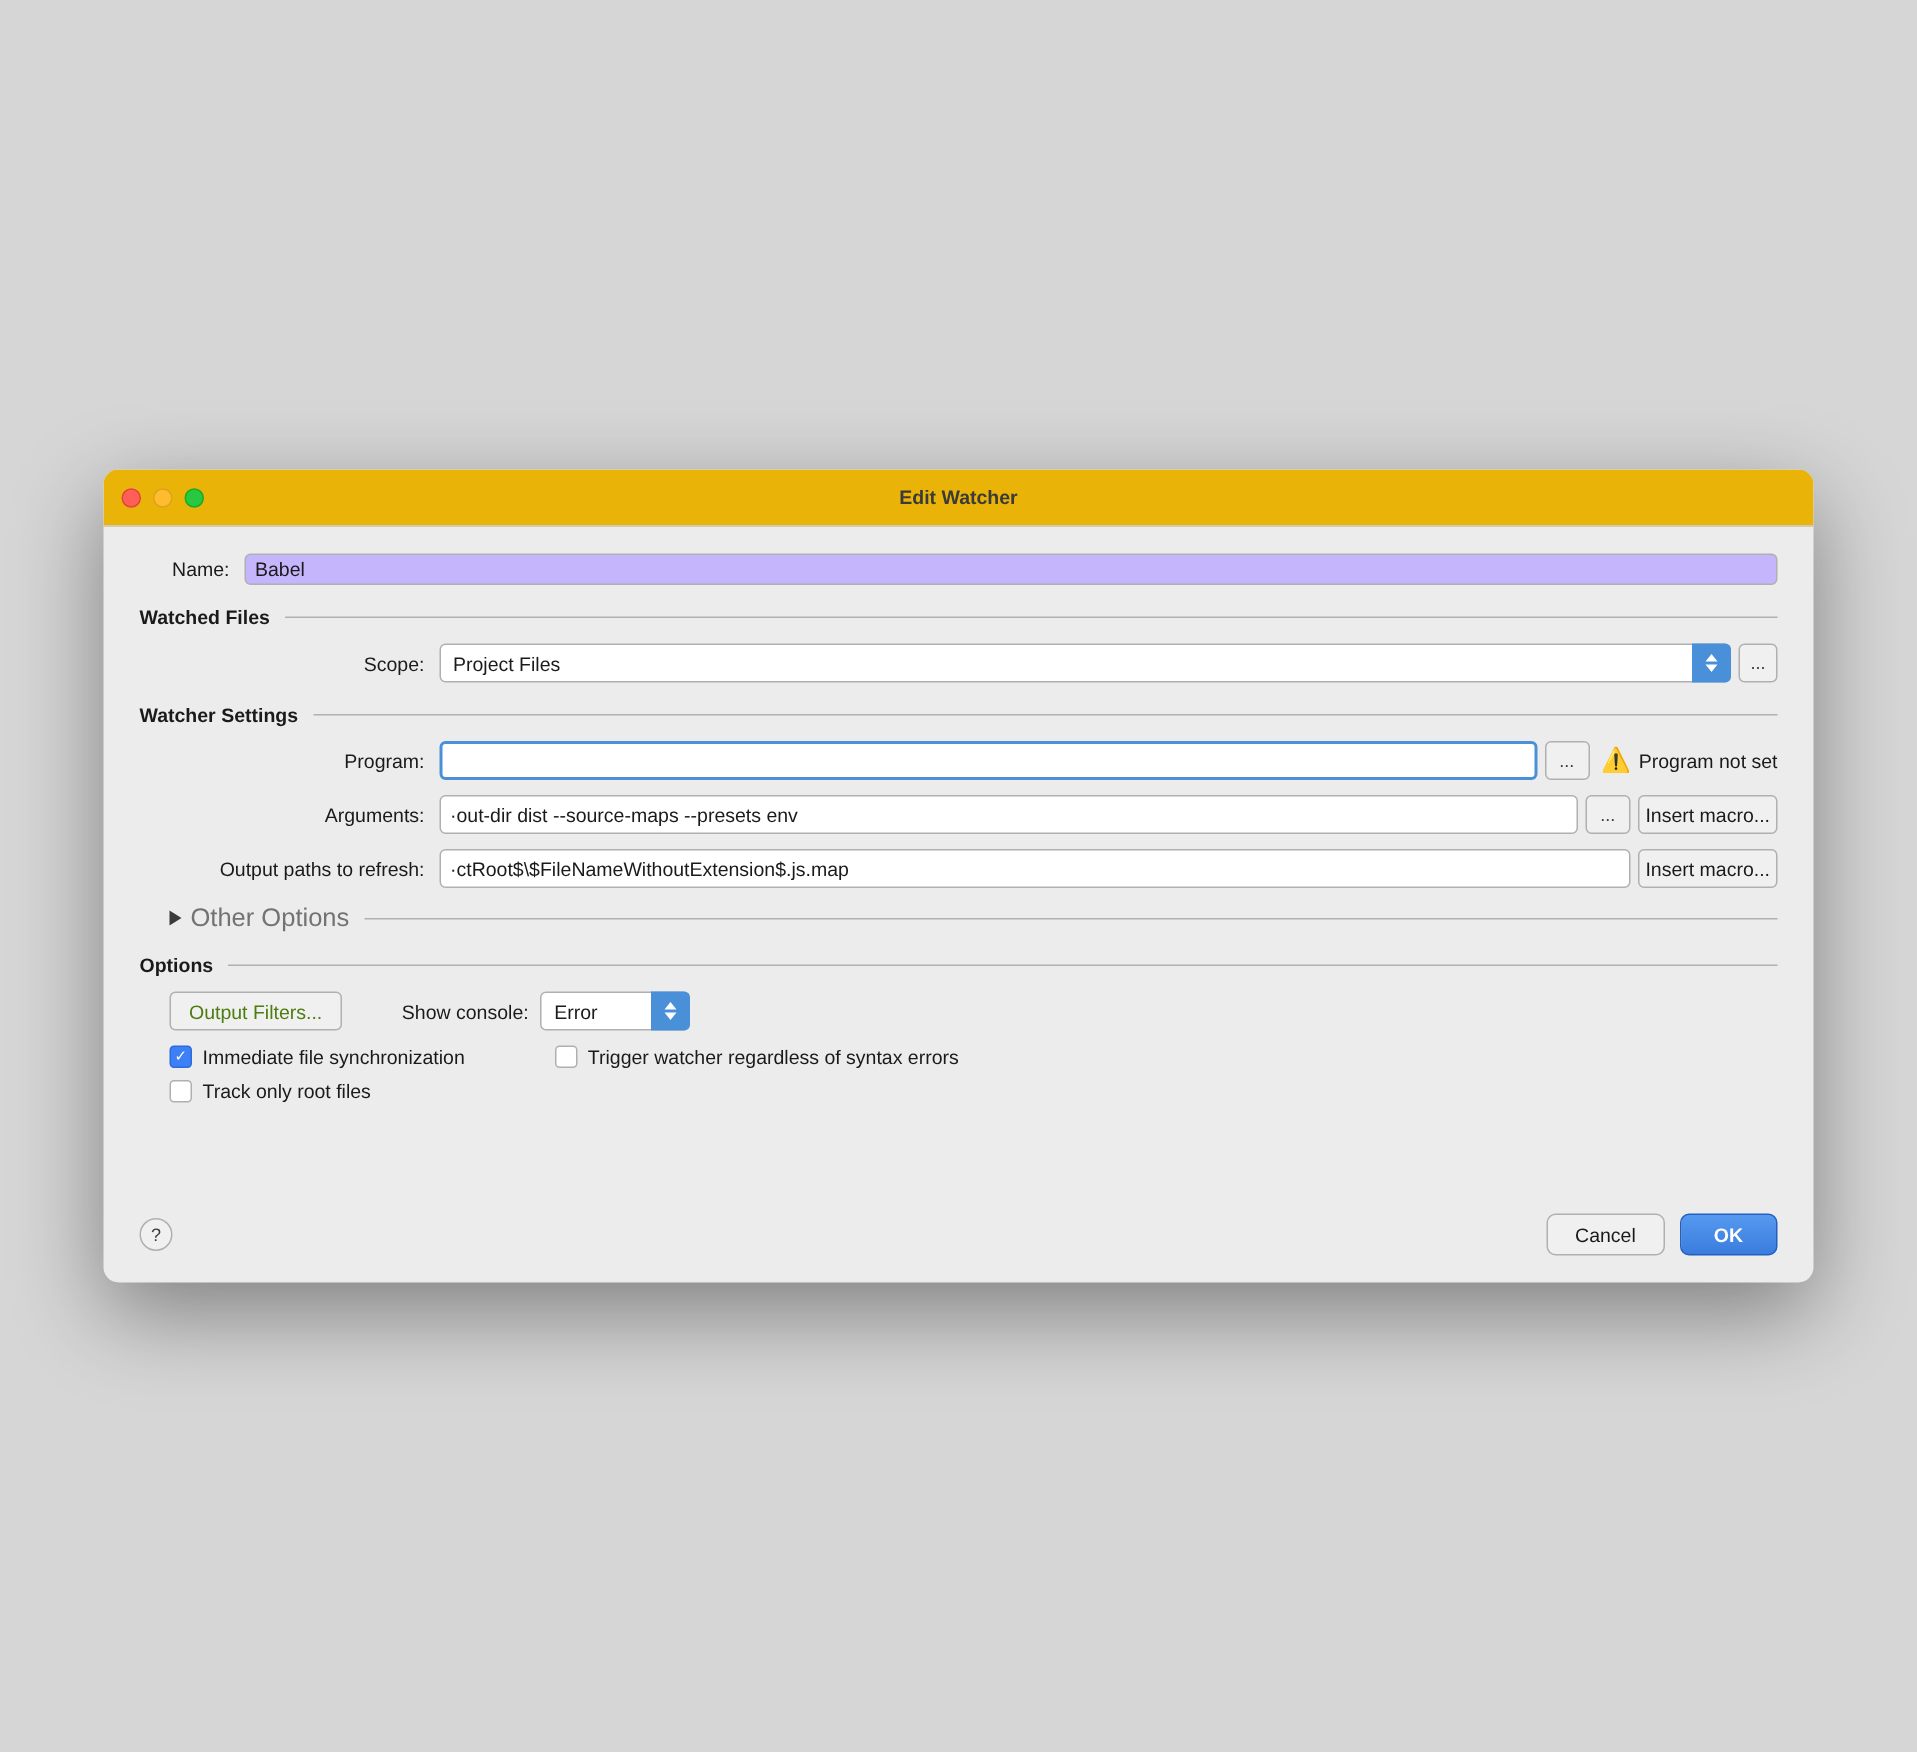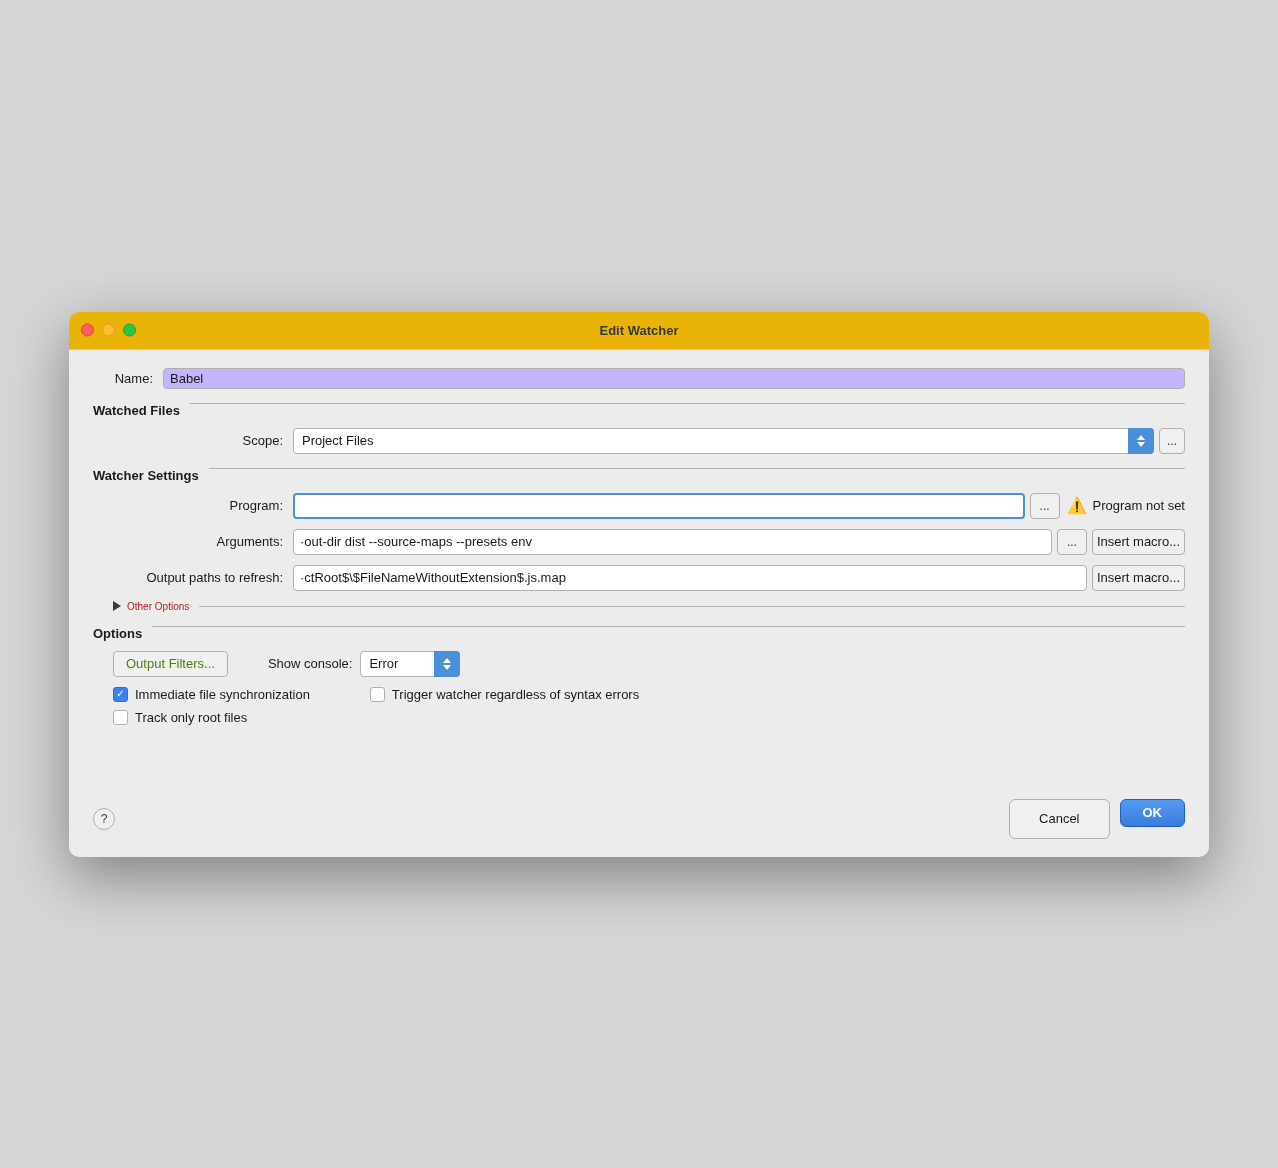--- a/index.html
+++ b/index.html
@@ -94,20 +94,21 @@
       border-radius: 4px;
       padding: 4px 6px;
       background: #c4b5fd;
       font-size: 13px;
       color: #1a1a1a;
       outline: none;
     }
 
     .section-header {
       display: flex;
+      align-items: center;
       margin: 14px 0 10px 0;
     }
 
     .section-title {
       font-size: 13px;
       font-weight: 600;
       color: #1a1a1a;
       margin-right: 10px;
       white-space: nowrap;
     }
@@ -302,22 +303,22 @@
       width: 0;
       height: 0;
       border-top: 5px solid transparent;
       border-bottom: 5px solid transparent;
       border-left: 8px solid #3a3a3a;
       margin-right: 6px;
       cursor: pointer;
     }
 
     .other-options-label {
-      font-size: 10px;
-      color: #b91c1c;
+      font-size: 17px;
+      color: #737373;
       margin-right: 10px;
       cursor: pointer;
     }
 
     .options-section {
       margin-top: 14px;
     }
 
     .options-body {
       padding-left: 20px;
@@ -443,22 +444,22 @@
       font-size: 12px;
       color: #3a3a3a;
     }
 
     .bottom-right {
       display: flex;
       gap: 10px;
     }
 
     .cancel-btn {
-      height: 40px;
-      padding: 0 29px;
+      height: 28px;
+      padding: 0 18px;
       border: 1px solid #b0b0b0;
       border-radius: 6px;
       background: #f0f0f0;
       cursor: pointer;
       font-size: 13px;
       color: #1a1a1a;
     }
 
     .ok-btn {
       height: 28px;

